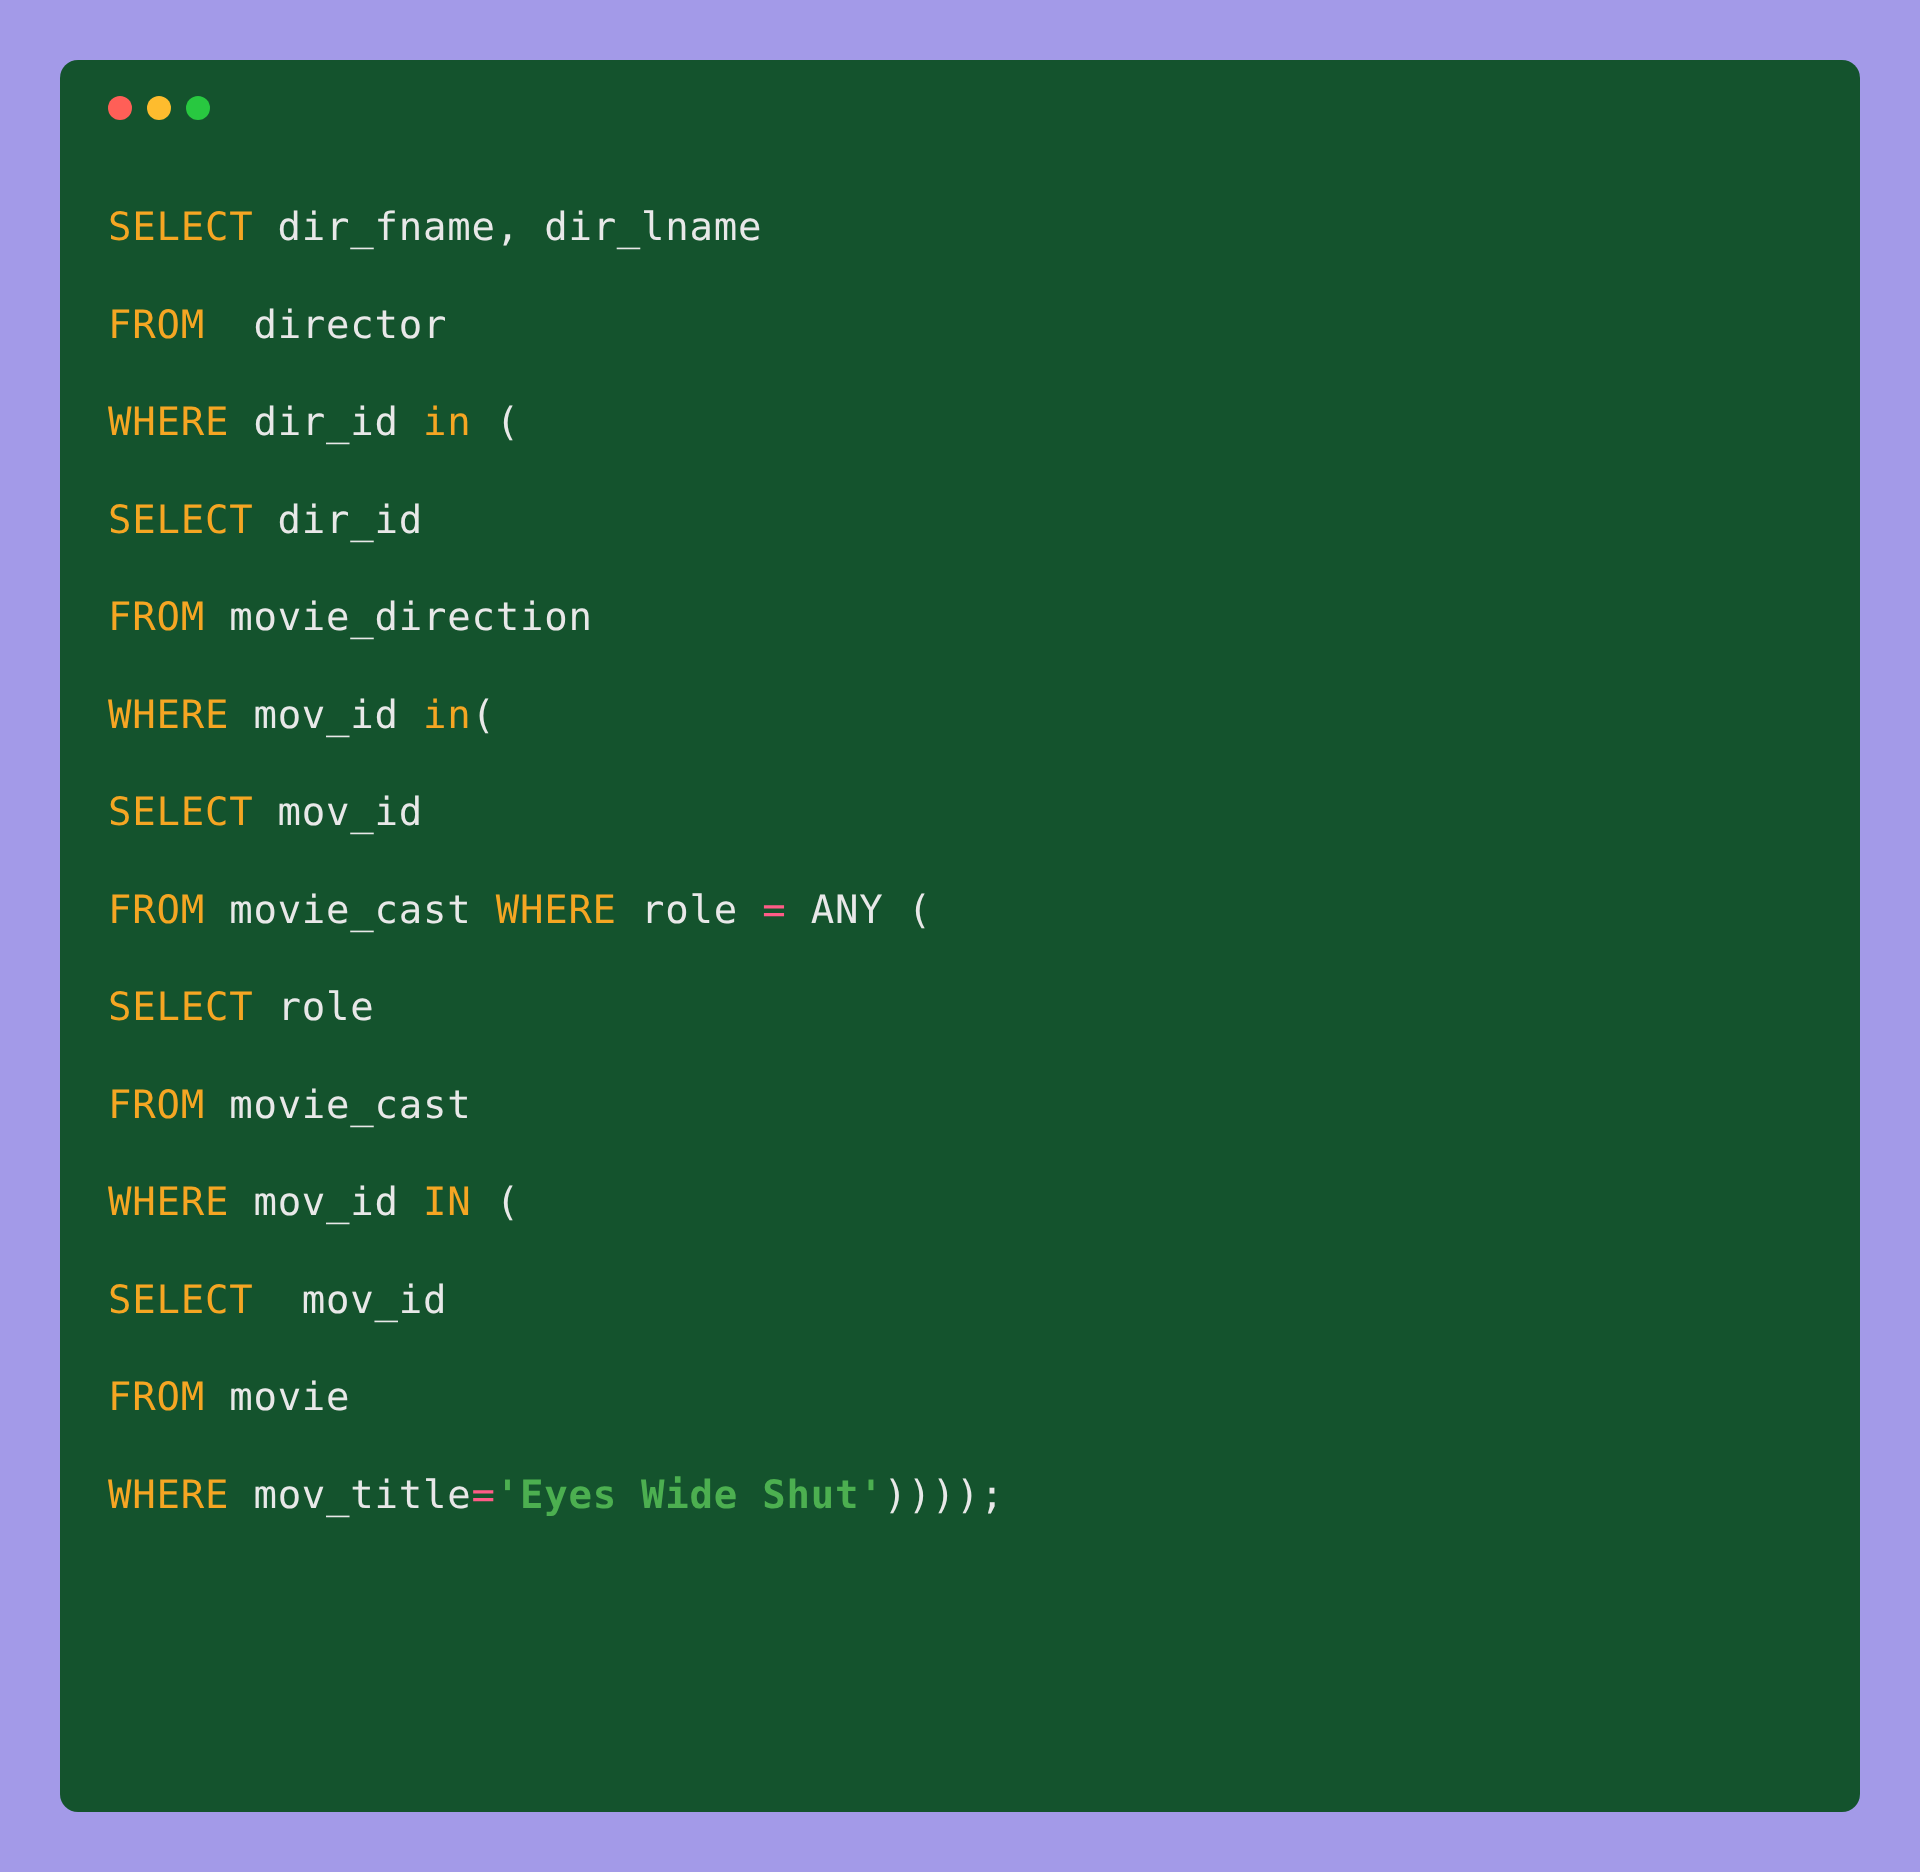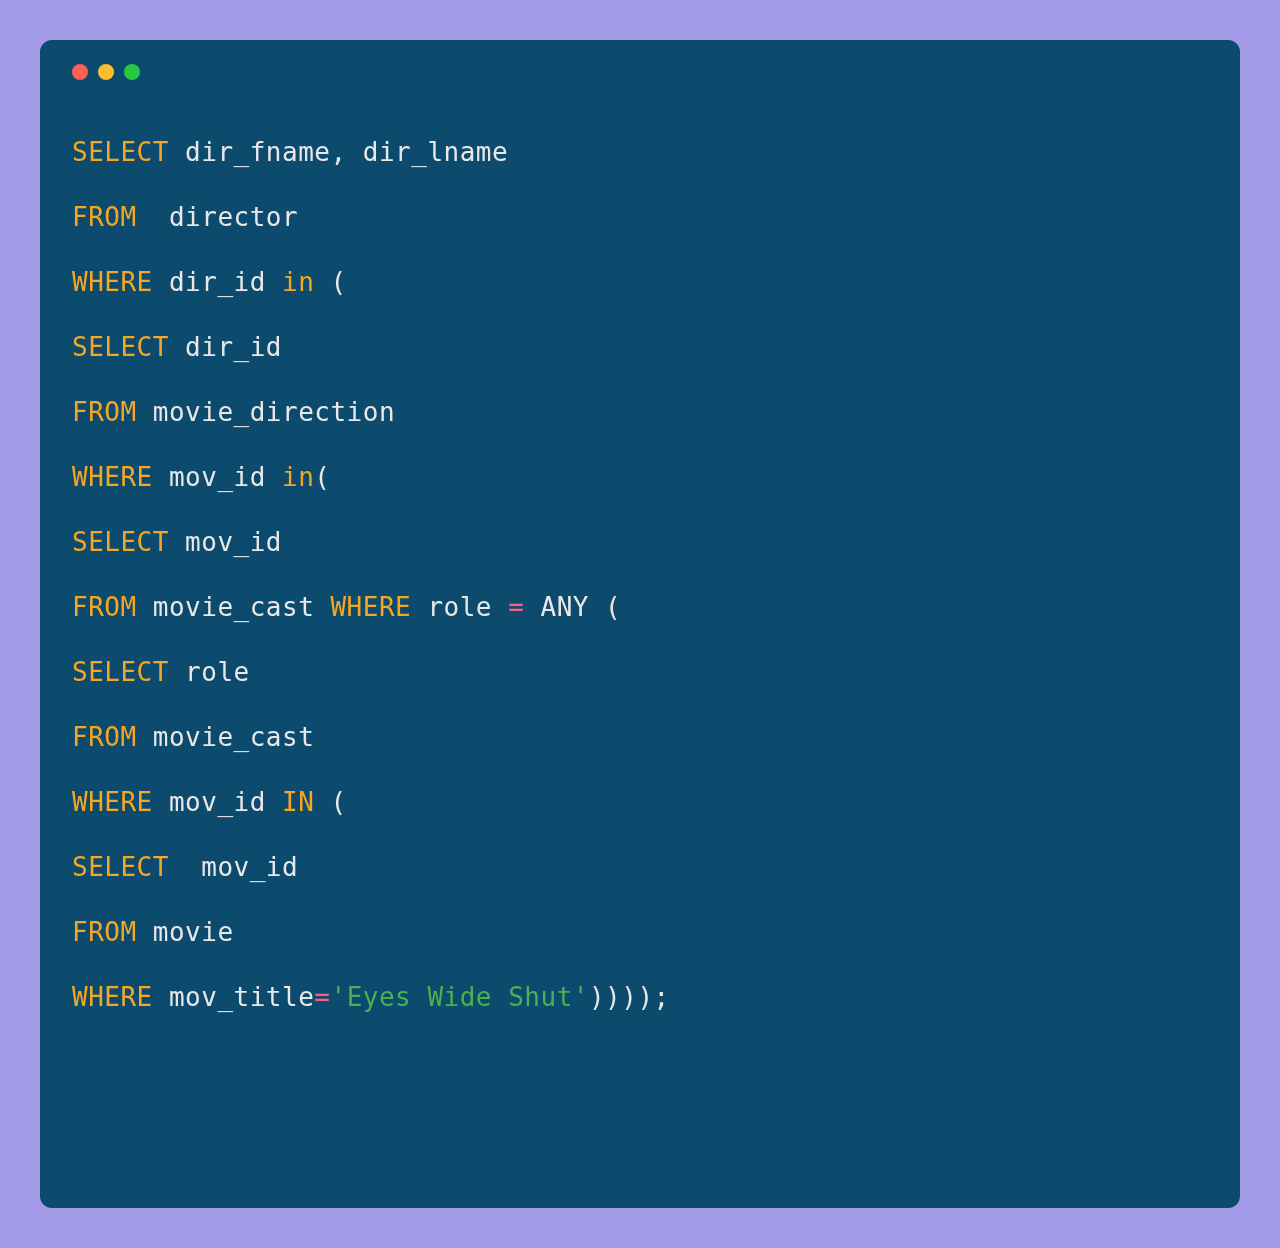--- a/index.html
+++ b/index.html
@@ -10,21 +10,21 @@
   
   body {
     background-color: #a39ae8;
     width: 1280px;
     height: 1248px;
     padding: 40px;
     font-family: 'Menlo', 'Monaco', 'Consolas', monospace;
   }
   
   .code-window {
-    background-color: #0c4a6e;
+    background-color: #14532d;
     border-radius: 12px;
     width: 100%;
     height: 100%;
     padding: 24px 32px 32px 32px;
     overflow: hidden;
   }
   
   .traffic-lights {
     display: flex;
     gap: 10px;
@@ -71,20 +71,21 @@
   .punct {
     color: #e8e8e8;
   }
   
   .equals {
     color: #ff5c87;
   }
   
   .string {
     color: #4caf50;
+    font-weight: bold;
   }
   
   .any-keyword {
     color: #e8e8e8;
     text-align: center;
   }
 </style>
 </head>
 <body>
 

